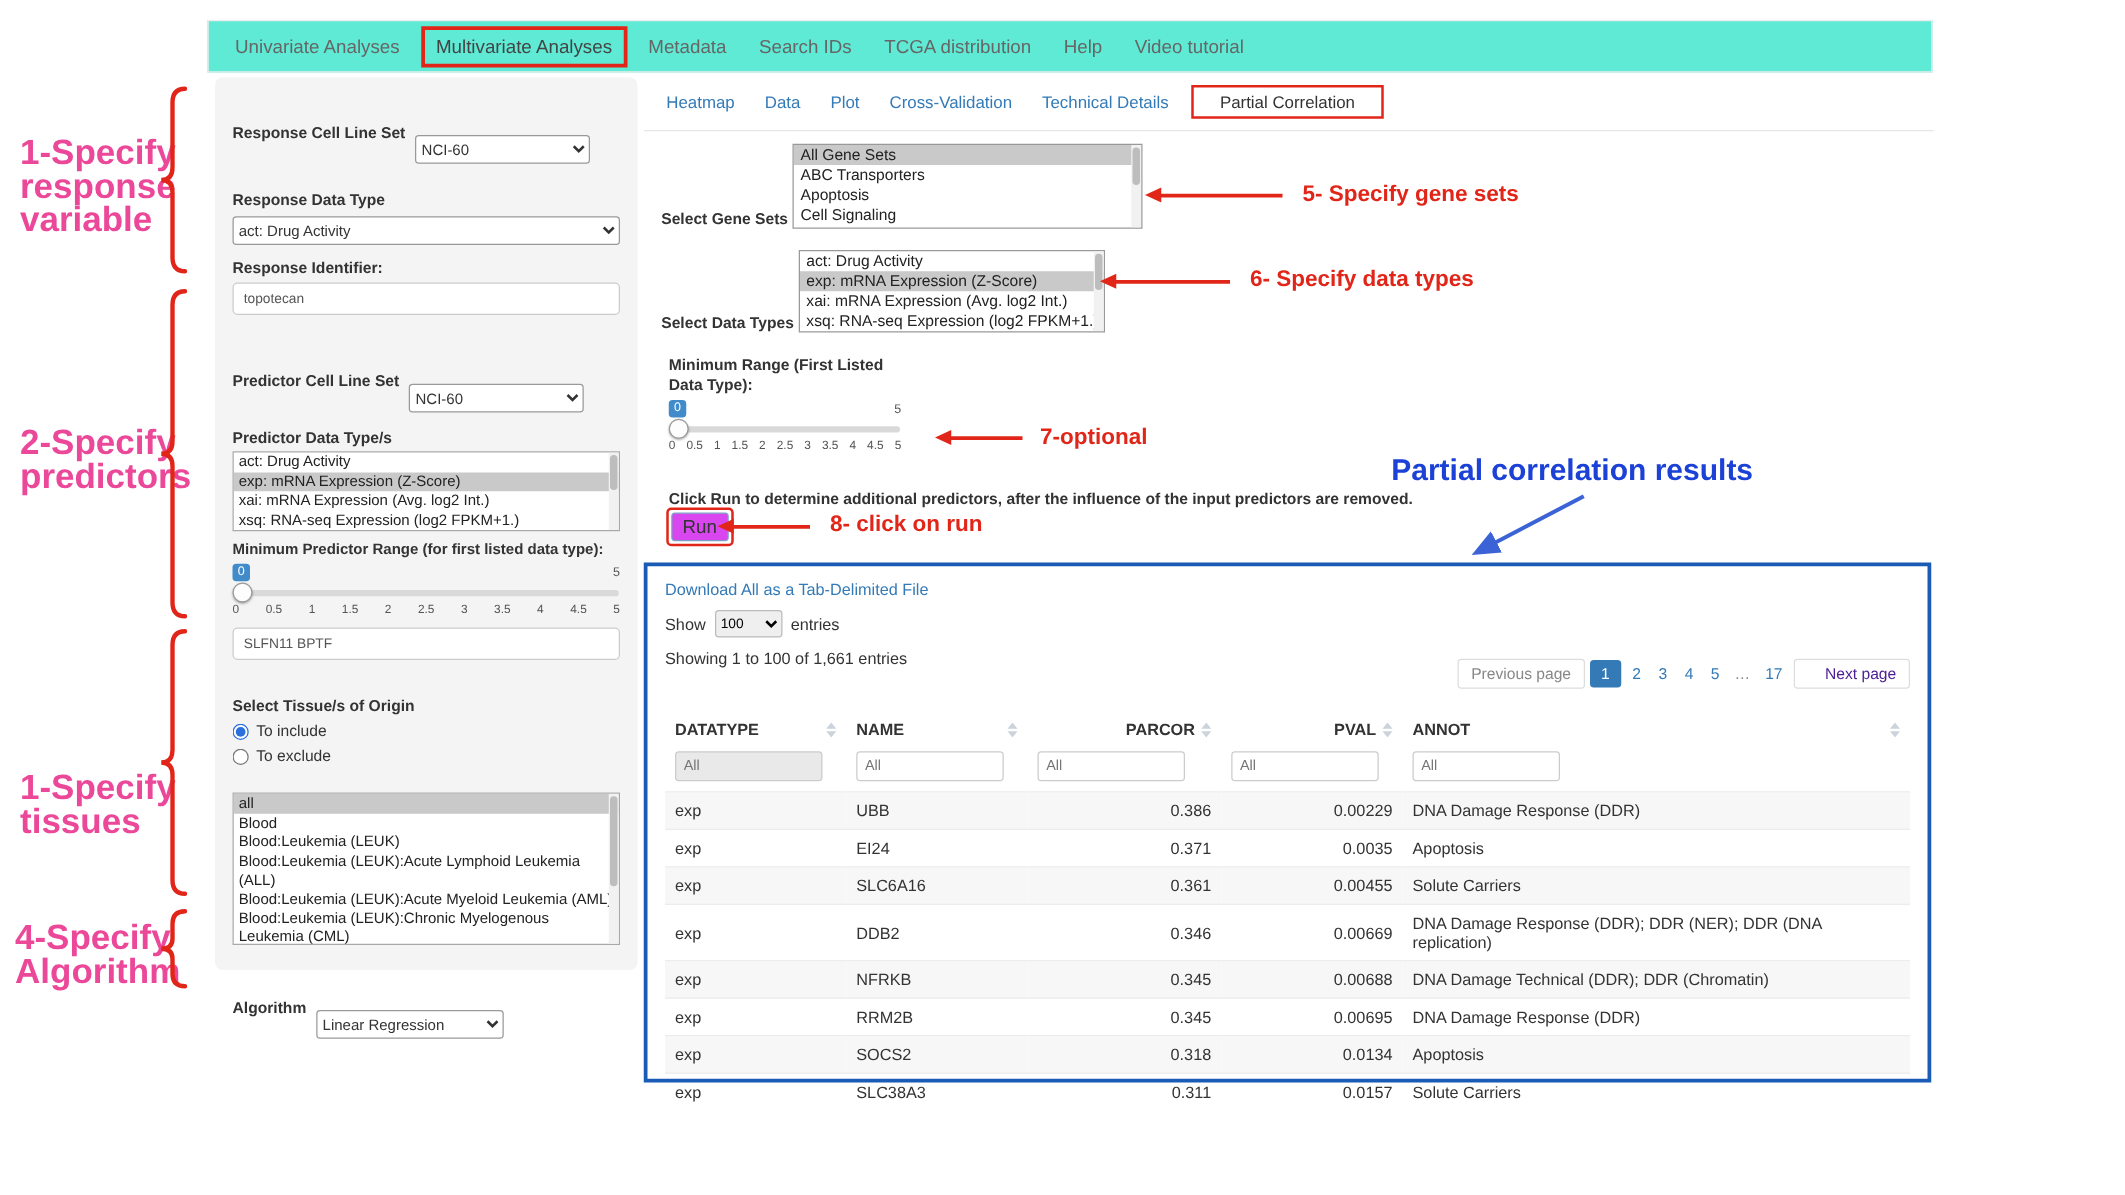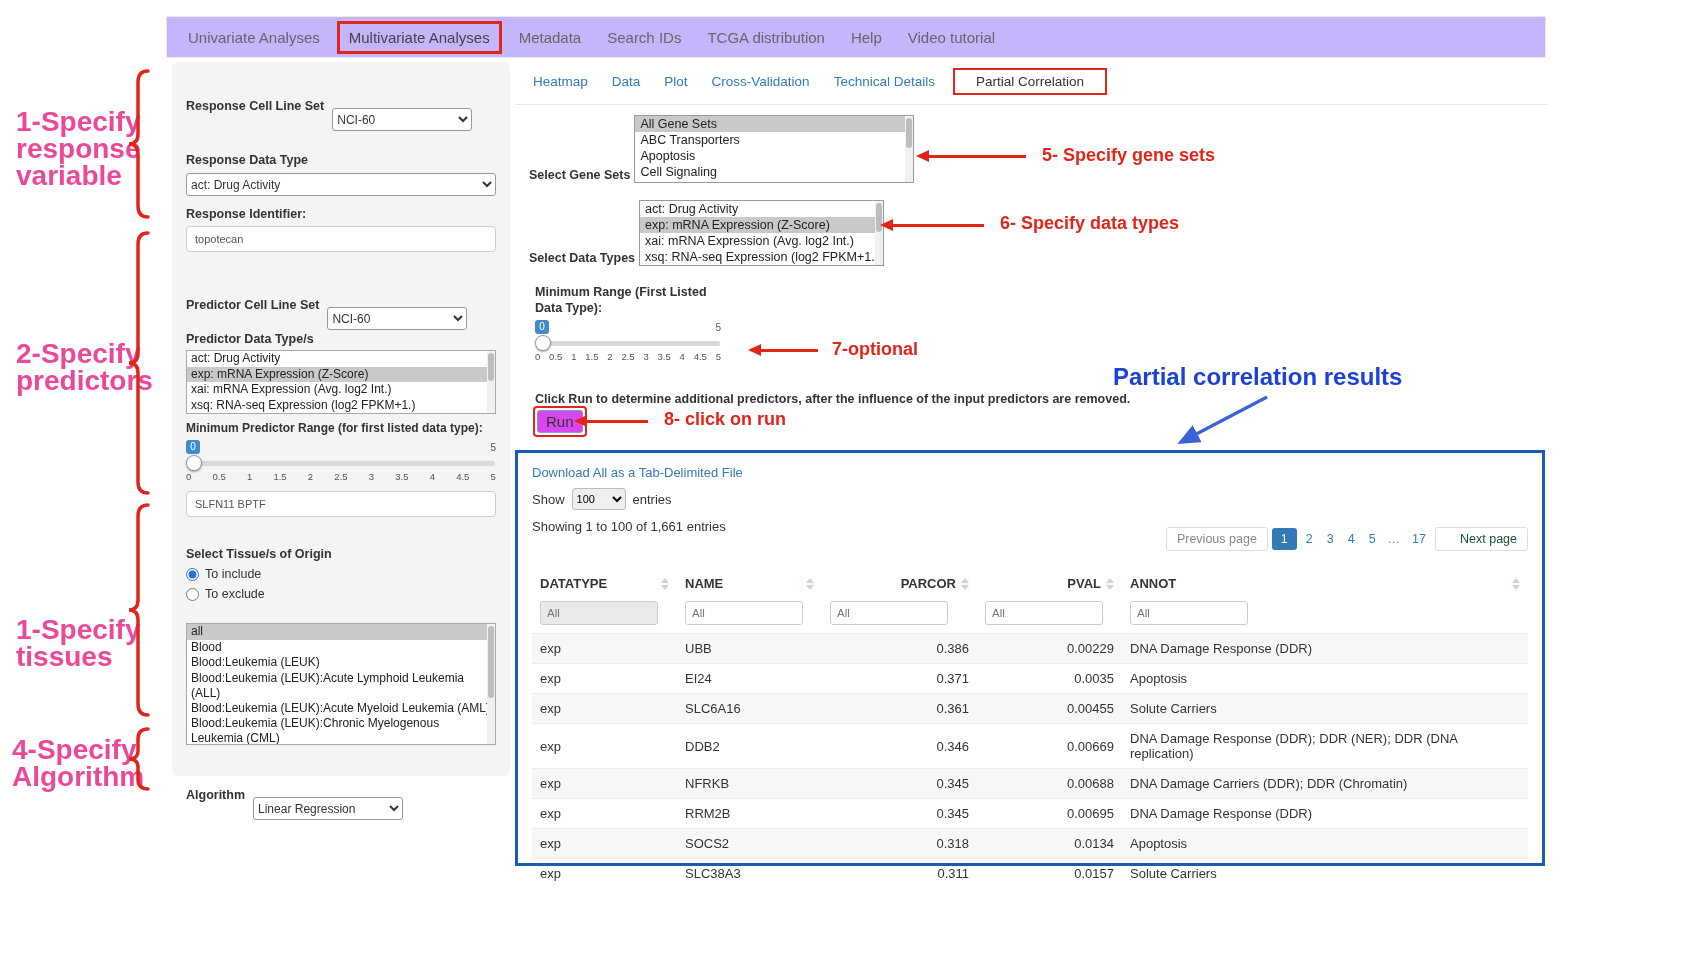--- a/index.html
+++ b/index.html
@@ -1,21 +1,21 @@
 <!DOCTYPE html>
 <html><head>
 <meta charset="utf-8">
 <style>
   * { box-sizing: border-box; margin: 0; padding: 0; }
   body { background:#fff; font-family:"Liberation Sans", sans-serif; }
   .page { position:relative; width:1700px; height:956px; background:#fff; overflow:hidden; }
 
   
   .topnav { position:absolute; left:166px; top:16px; width:1380px; height:42px;
-    background:#c4b5fd; border:1px solid #ececec; display:flex; align-items:center; padding:12px 8px; }
+    background:#5eead4; border:1px solid #ececec; display:flex; align-items:center; padding:12px 8px; }
   .nav-item { padding:0 13px; font-size:15px; color:#666; white-space:nowrap; cursor:pointer; }
   .nav-item.active-box { border:3px solid #e12619; padding:5px 9px; margin:0 4px; color:#444; }
 
   
   .ann { position:absolute; color:#ec4899; font-weight:bold; font-size:28px; line-height:27px; }
   .brace { position:absolute; }
 
   
   .sidebar { position:absolute; left:172px; top:62px; width:338px; height:714px;
     background:#f4f4f4; border-radius:6px; padding:18px 14px; font-size:13px; color:#333; }
@@ -74,21 +74,21 @@
   
   .results-box { position:absolute; left:0; top:388px; width:1030px; height:416px;
     border:3px solid #1a5bb5; background:#fff; padding:10px 14px; }
   .dl-link { font-size:13px; color:#337ab7; cursor:pointer; }
   .show-row { margin-top:7px; display:flex; align-items:center; gap:7px; font-size:13px; color:#333; }
   .show-row select { width:54px; height:22px; font-size:11px; border:1px solid #bbb; border-radius:3px; }
   .showing { margin-top:9px; font-size:13px; color:#333; }
   .pagination { position:absolute; right:14px; top:74px; display:flex; align-items:center; gap:4px; font-size:12.5px; }
   .pg-btn { border:1px solid #ddd; border-radius:3px; background:#fff; padding:4px 10px; cursor:pointer; }
   .pg-prev { color:#888; }
-  .pg-next { color:#14532d;padding-left:24px; }
+  .pg-next { color:#4c1d95;padding-left:24px; }
   .pg-num { color:#337ab7; padding:4px 5px; cursor:pointer; }
   .pg-num.active { background:#337ab7; color:#fff; border-radius:3px; padding:4px 9px; }
   .pg-ellipsis { color:#888; padding:4px 3px; }
 
   table.results { width:100%; border-collapse:collapse; margin-top:38px; table-layout:fixed; }
   table.results th { font-size:13px; font-weight:bold; color:#333; padding:4px 8px 8px 8px; cursor:pointer; }
   .th-inner { display:flex; align-items:center; justify-content:space-between; gap:5px; }
   .th-inner.right { justify-content:flex-end; }
   .sort-icon { display:inline-flex; flex-direction:column; gap:2px; }
   .sort-icon i { display:block; width:0; height:0; border-left:4px solid transparent; border-right:4px solid transparent; }
@@ -173,21 +173,21 @@
     <div class="sb-label" style="margin-top:11px;">Response Identifier:</div>
     <input class="txt" style="margin-top: 5px;" value="topotecan">
 
     <div class="sb-row-inline" style="margin-top:27px;">
       <span class="sb-label nowrap">Predictor Cell Line Set</span>
       <select class="sel w140">
         <option>NCI-60</option>
       </select>
     </div>
 
-    <div class="sb-label" style="margin-top:2px;">Predictor Data Type/s</div>
+    <div class="sb-label" style="margin-top:13px;">Predictor Data Type/s</div>
     <div class="listbox" style="margin-top:4px; height:64px;">
       <div class="opt">act: Drug Activity</div>
       <div class="opt selected">exp: mRNA Expression (Z-Score)</div>
       <div class="opt">xai: mRNA Expression (Avg. log2 Int.)</div>
       <div class="opt">xsq: RNA-seq Expression (log2 FPKM+1.)</div>
       <div class="vscroll">
           <div class="thumb"></div>
         </div>
     </div>
 
@@ -428,21 +428,21 @@
               <td>DDB2</td>
               <td class="r">0.346</td>
               <td class="r">0.00669</td>
               <td>DNA Damage Response (DDR); DDR (NER); DDR (DNA replication)</td>
             </tr>
           <tr>
               <td>exp</td>
               <td>NFRKB</td>
               <td class="r">0.345</td>
               <td class="r">0.00688</td>
-              <td>DNA Damage Carriers (DDR); DDR (Chromatin)</td>
+              <td>DNA Damage Technical (DDR); DDR (Chromatin)</td>
             </tr>
           <tr>
               <td>exp</td>
               <td>RRM2B</td>
               <td class="r">0.345</td>
               <td class="r">0.00695</td>
               <td>DNA Damage Response (DDR)</td>
             </tr>
           <tr>
               <td>exp</td>

